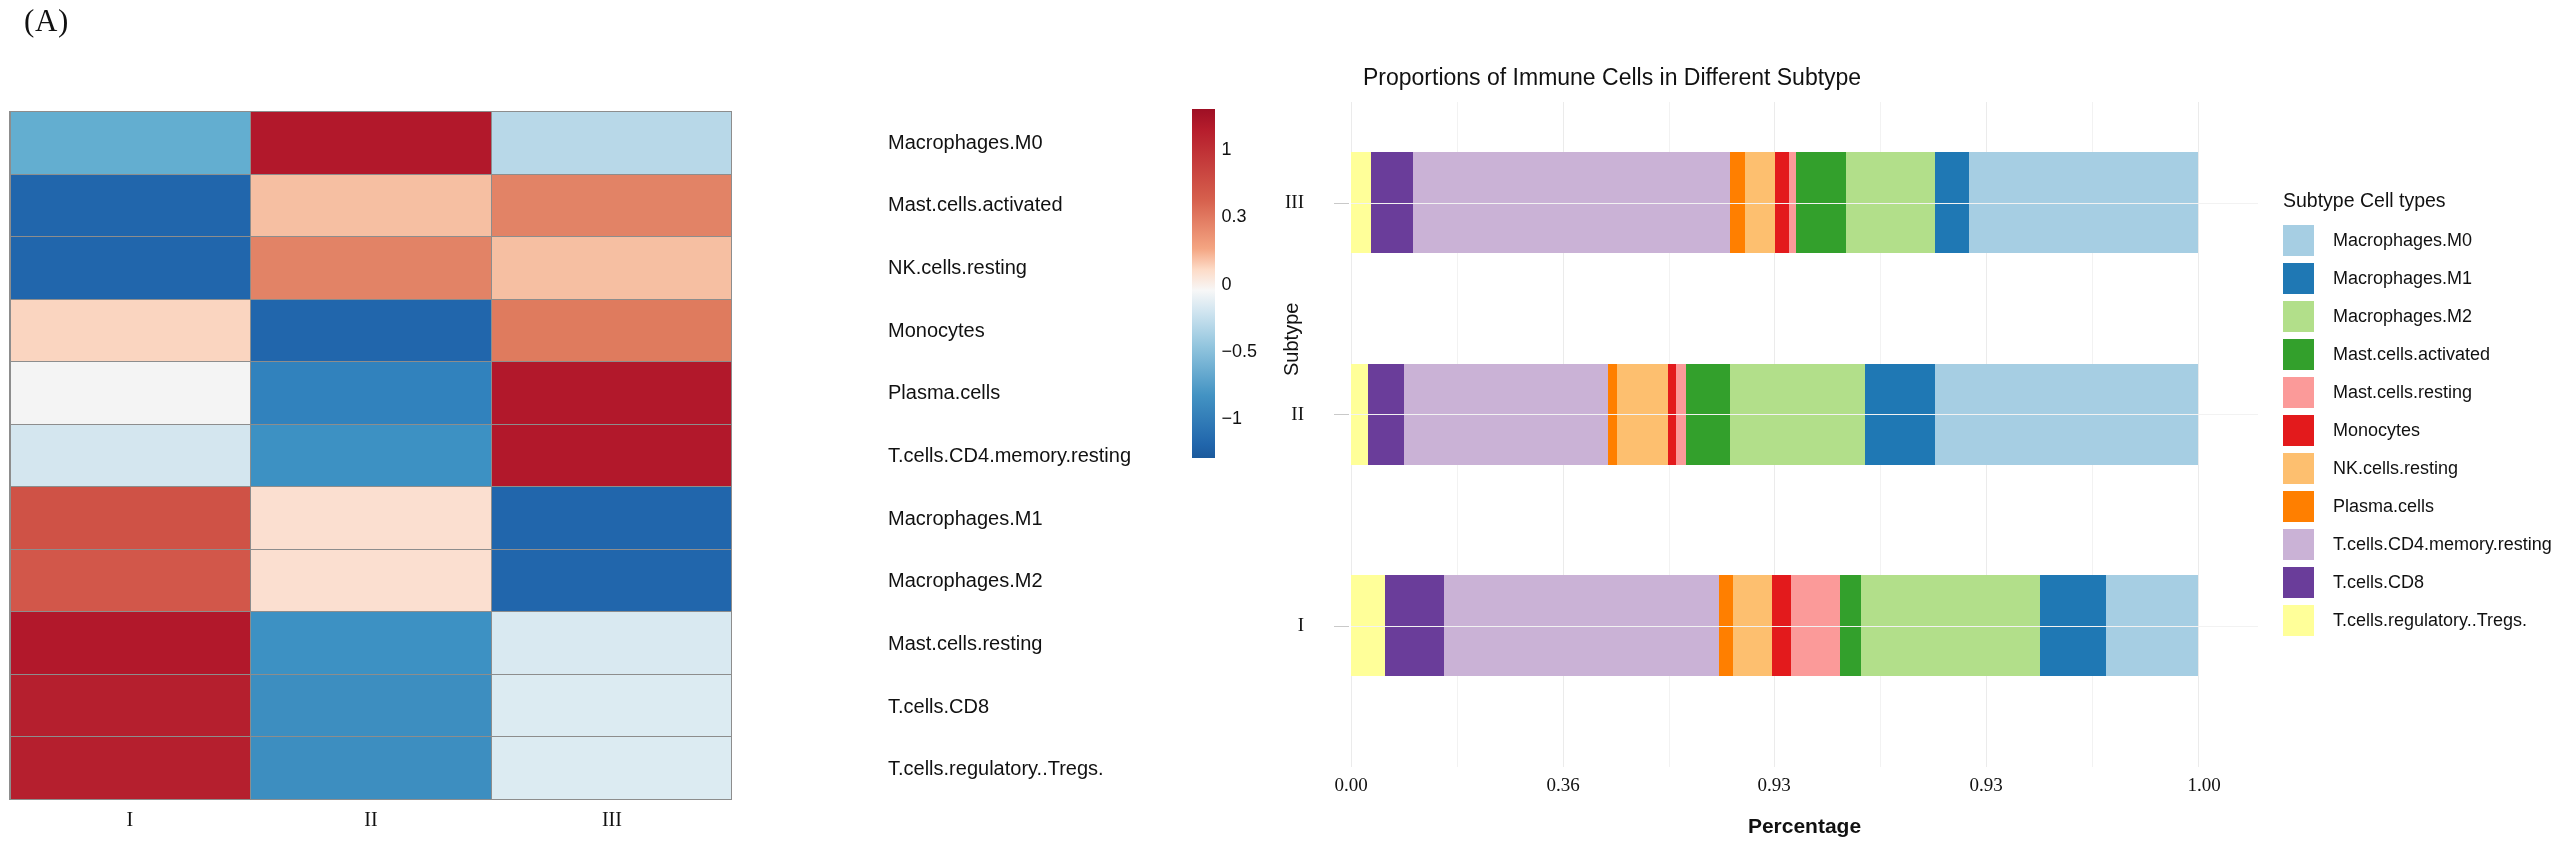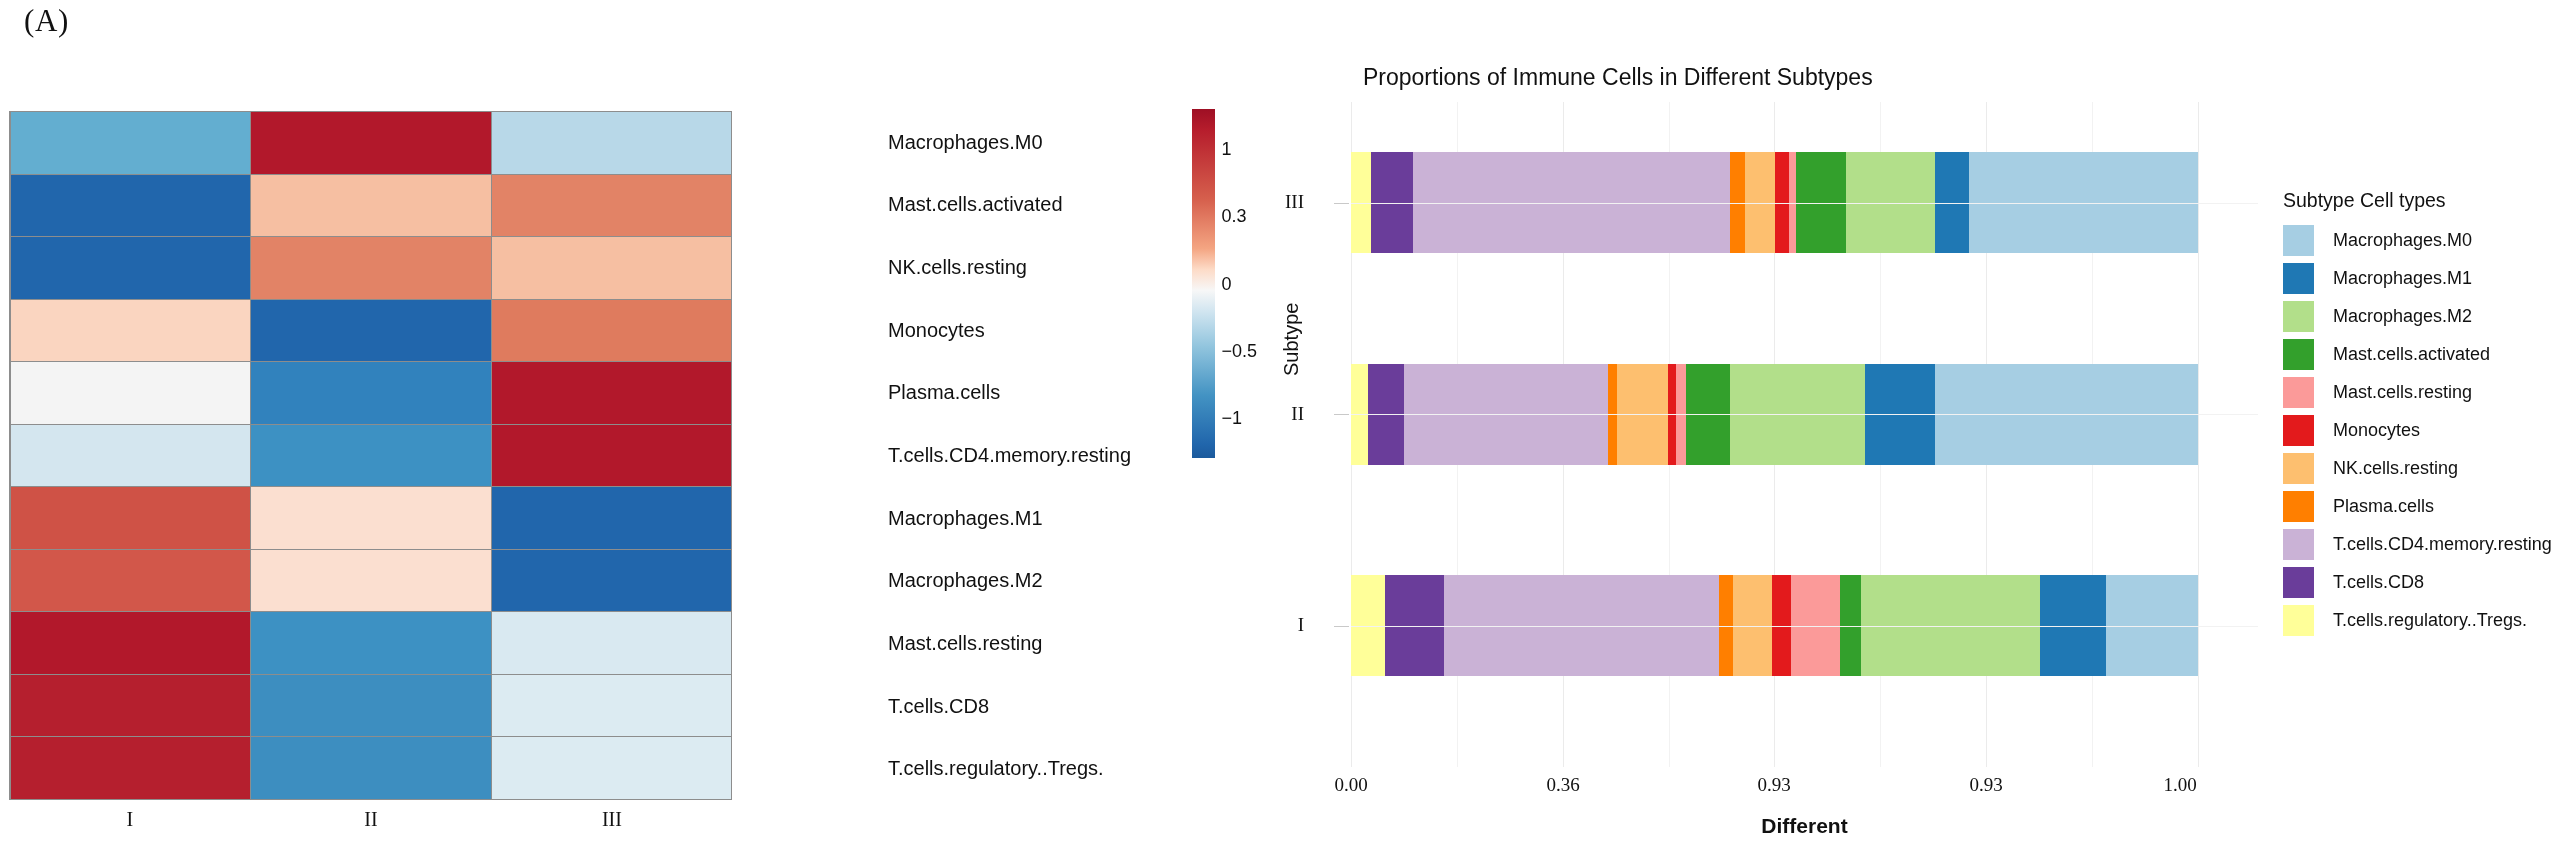--- a/index.html
+++ b/index.html
@@ -117,21 +117,21 @@
   <div class="cb-tick" style="top: 40px;">1</div>
       <div class="cb-tick" style="top: 107px;">0.3</div>
       <div class="cb-tick" style="top: 175px;">0</div>
       <div class="cb-tick" style="top: 242px;">−0.5</div>
       <div class="cb-tick" style="top: 309px;">−1</div>
     </div>
 </div>
 
 <div id="panel-b">
 
-  <div id="bar-title">Proportions of Immune Cells in Different Subtypes</div>
+  <div id="bar-title">Proportions of Immune Cells in Different Subtype</div>
   <div id="bar-plot">
       <div class="gridline" style="left: 0px;"></div>
       <div class="gridline" style="left: 212px;"></div>
       <div class="gridline" style="left: 423px;"></div>
       <div class="gridline" style="left: 635px;"></div>
       <div class="gridline" style="left: 847px;"></div>
       <div class="gridline minor" style="left: 106px;"></div>
       <div class="gridline minor" style="left: 318px;"></div>
       <div class="gridline minor" style="left: 529px;"></div>
       <div class="gridline minor" style="left: 741px;"></div>
@@ -172,21 +172,21 @@
         <div class="bar-seg" title="Monocytes: 0.022" style="width: 2.2%; background: rgb(227, 26, 28);"></div>
         <div class="bar-seg" title="Mast.cells.resting: 0.058" style="width: 5.8%; background: rgb(251, 154, 153);"></div>
         <div class="bar-seg" title="Mast.cells.activated: 0.025" style="width: 2.5%; background: rgb(51, 160, 44);"></div>
         <div class="bar-seg" title="Macrophages.M2: 0.212" style="width: 21.2%; background: rgb(178, 223, 138);"></div>
         <div class="bar-seg" title="Macrophages.M1: 0.078" style="width: 7.8%; background: rgb(31, 120, 180);"></div>
         <div class="bar-seg" title="Macrophages.M0: 0.108" style="width: 10.8%; background: rgb(166, 206, 227);"></div>
       </div>
       <div class="hgridline" style="top: 524px;"></div>
     </div>
   <div id="bar-ylab">Subtype</div>
-  <div id="bar-xlab">Different</div>
+  <div id="bar-xlab">Percentage</div>
   <div id="bar-legend">
     <div id="legend-title">Subtype Cell types</div>
   <div class="legend-item">
         <span class="legend-swatch" style="background: rgb(166, 206, 227);"></span>
         <span class="legend-label">Macrophages.M0</span>
       </div>
       <div class="legend-item">
         <span class="legend-swatch" style="background: rgb(31, 120, 180);"></span>
         <span class="legend-label">Macrophages.M1</span>
       </div>
@@ -230,15 +230,15 @@
 <div class="ytick-label" style="top: 191px; left: -32px;">III</div>
     <div class="ytick-mark" style="top: 203px; left: 38px;"></div>
     <div class="ytick-label" style="top: 403px; left: -32px;">II</div>
     <div class="ytick-mark" style="top: 414px; left: 38px;"></div>
     <div class="ytick-label" style="top: 614px; left: -32px;">I</div>
     <div class="ytick-mark" style="top: 626px; left: 38px;"></div>
     <div class="xtick-label" style="left: 55px;">0.00</div>
     <div class="xtick-label" style="left: 267px;">0.36</div>
     <div class="xtick-label" style="left: 478px;">0.93</div>
     <div class="xtick-label" style="left: 690px;">0.93</div>
-    <div class="xtick-label" style="left: 884px;">1.00</div>
+    <div class="xtick-label" style="left: 908px;">1.00</div>
   </div>
 
 
 </body></html>

